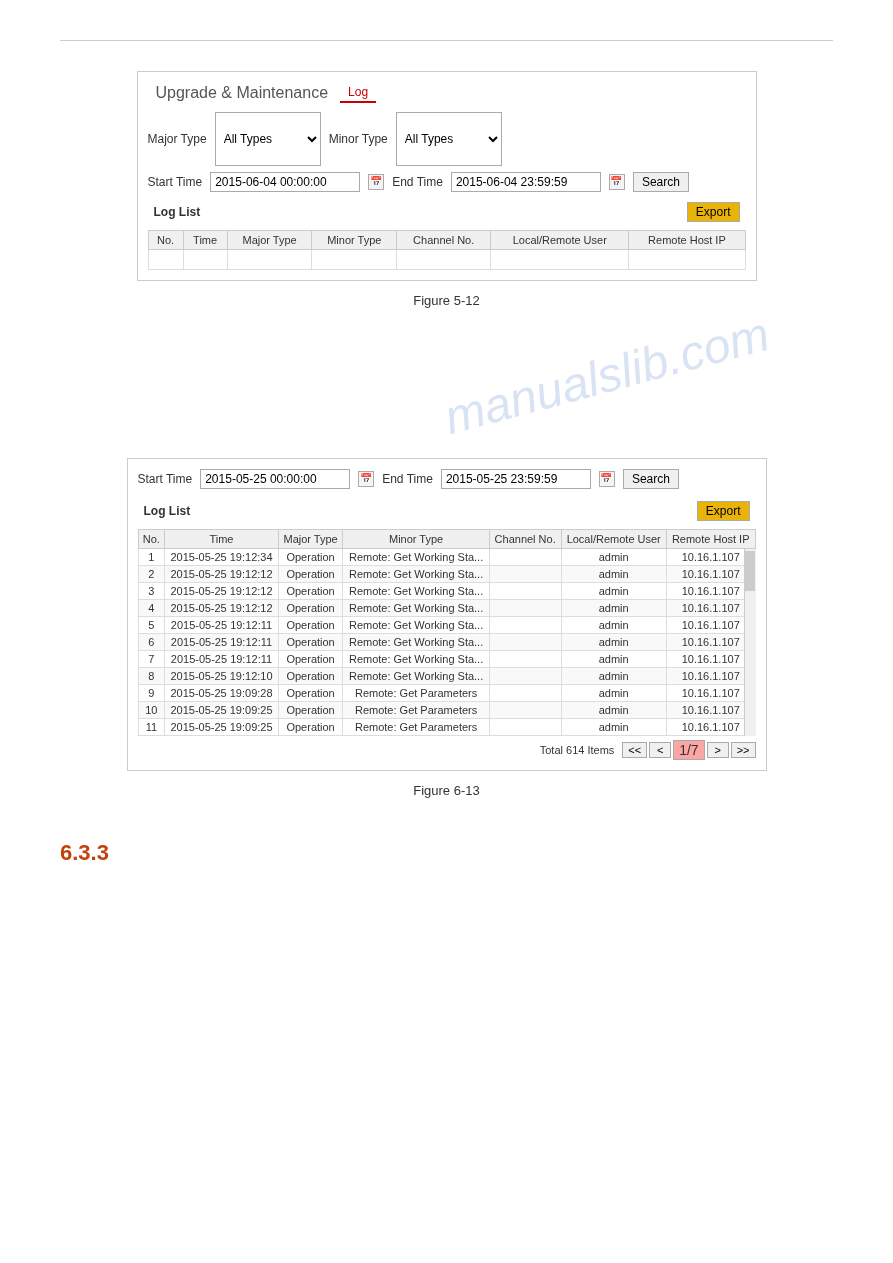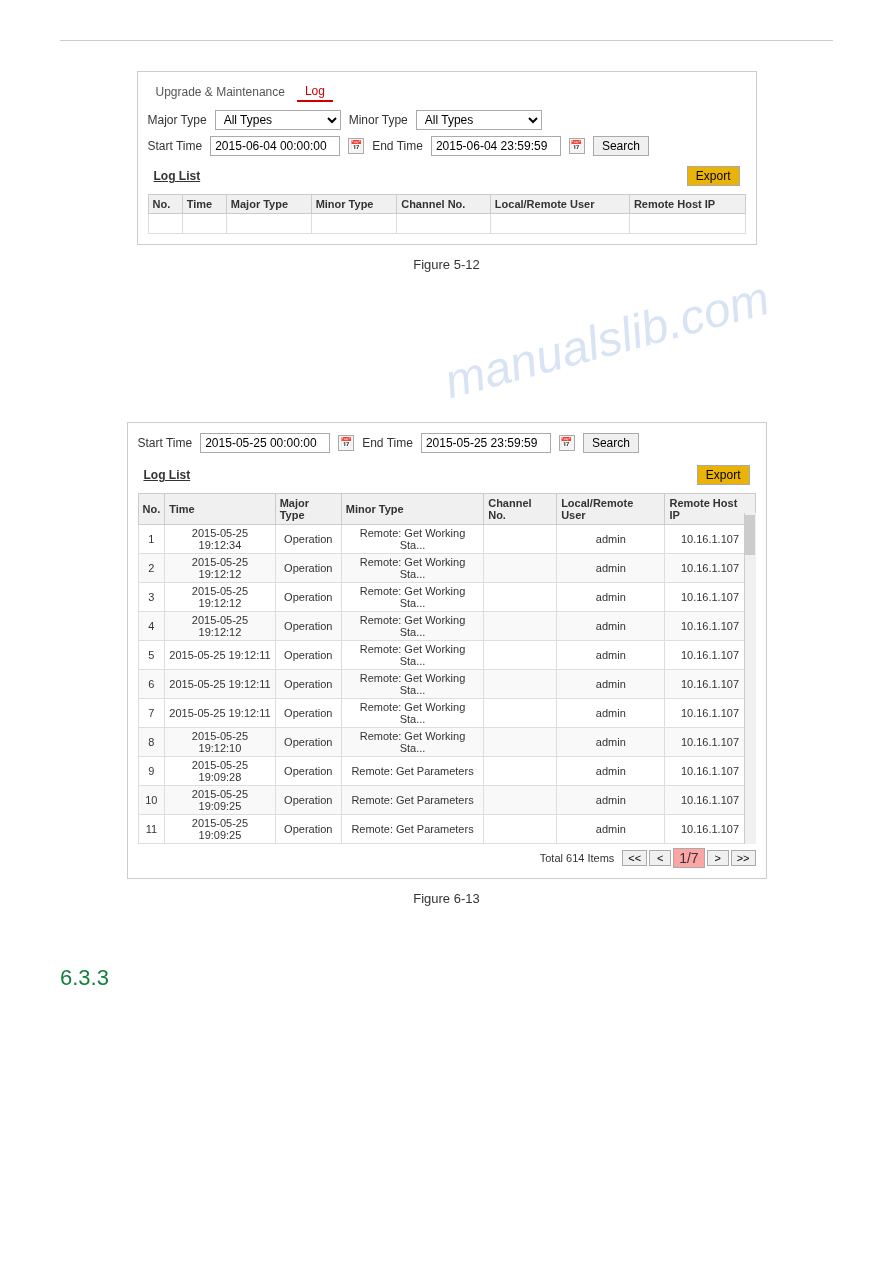--- a/index.html
+++ b/index.html
@@ -32,21 +32,21 @@
       color: #333;
     }
     
     .tab-row {
       display: flex;
       align-items: center;
       margin-bottom: 8px;
       gap: 4px;
     }
     .tab-inactive {
-      font-size: 12px;
+      font-size: 16px;
       color: #555;
       padding: 2px 8px;
     }
     .tab-active {
       font-size: 12px;
       color: #cc0000;
       padding: 2px 8px;
       border-bottom: 2px solid #cc0000;
     }
     
@@ -57,30 +57,30 @@
       margin-bottom: 6px;
       flex-wrap: wrap;
     }
     .form-label {
       font-size: 12px;
       color: #333;
       white-space: nowrap;
     }
     .form-select {
       border: 1px solid #aaa;
-      padding: 1px 4px;
-      font-size: 12px;
-      width: 126px;
+      padding: 18px 4px;
+      font-size: 12px;
+      width: 106px;
       background: #fff;
     }
     .form-input {
       border: 1px solid #aaa;
       padding: 2px 4px;
       font-size: 12px;
-      width: 130px;
+      width: 150px;
       background: #fff;
     }
     .cal-icon {
       display: inline-block;
       width: 16px;
       height: 16px;
       border: 1px solid #aaa;
       background: #f5f5f5;
       text-align: center;
       line-height: 14px;
@@ -106,34 +106,33 @@
       display: flex;
       justify-content: space-between;
       align-items: center;
       padding: 4px 6px;
       margin-bottom: 4px;
     }
     .log-list-title {
       font-size: 12px;
       font-weight: bold;
       color: #333;
-      text-decoration: underline;
     }
     
     .log-table {
       width: 100%;
       border-collapse: collapse;
       font-size: 11px;
     }
     .log-table th {
       background: #f0f0f0;
       border: 1px solid #ccc;
       padding: 3px 4px;
-      text-align: left;
-      font-weight: bold;
+      text-align: center;
+      font-weight: normal;
       color: #333;
     }
     .log-table td {
       border: 1px solid #ddd;
       padding: 2px 4px;
       text-align: center;
       color: #333;
     }
     .log-table tr:nth-child(even) td {
       background: #f9f9f9;
@@ -168,23 +167,23 @@
       border: 1px solid #aaa;
       background: #fca5a5;
       padding: 1px 5px;
       font-size: 14px;
       min-width: 22px;
       text-align: center;
     }
     
     .section-heading {
       font-size: 22px;
-      font-weight: normal;
-      color: #15803d;
-      margin-top: 59px;
+      font-weight: bold;
+      color: #c2410c;
+      margin-top: 42px;
     }
     
     .watermark-area {
       position: relative;
       height: 120px;
       display: flex;
       align-items: center;
       justify-content: center;
     }
     .watermark-text {

